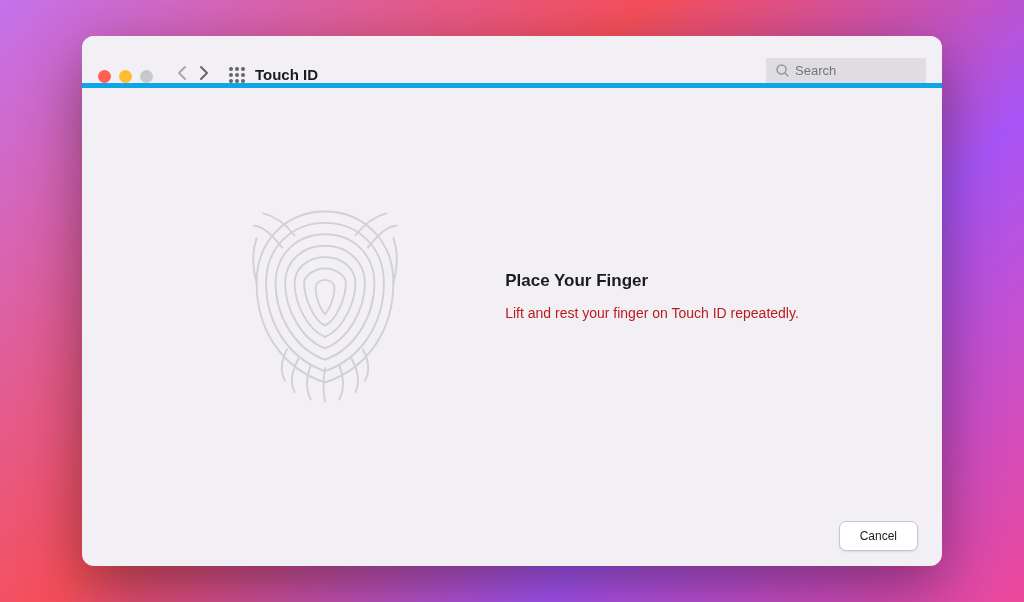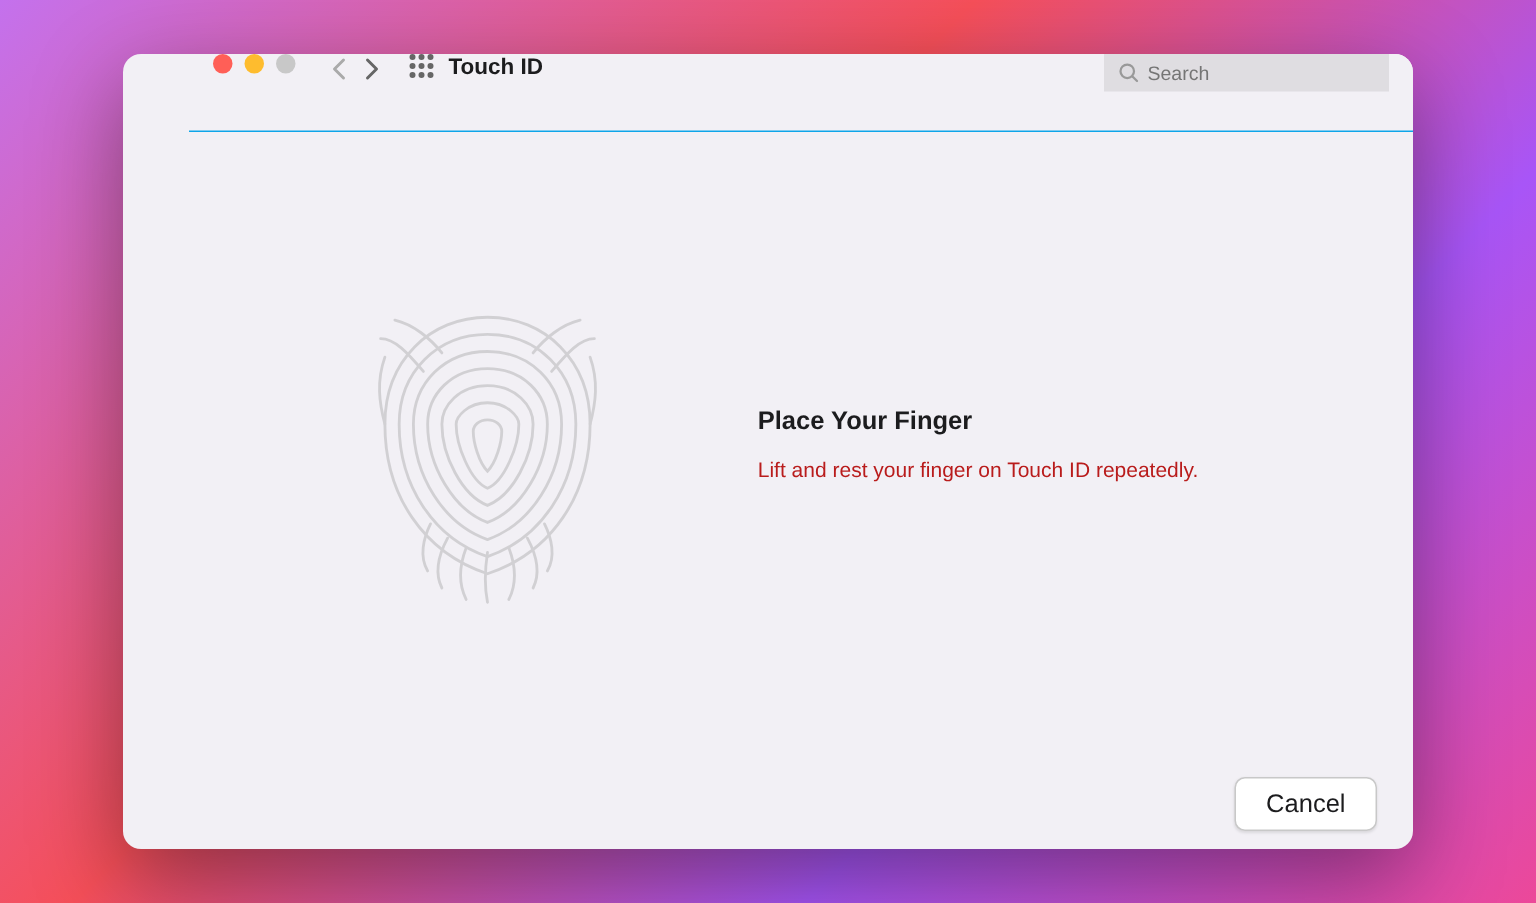--- a/index.html
+++ b/index.html
@@ -22,27 +22,26 @@
       border-radius: 12px;
       box-shadow: 0 20px 60px rgba(0,0,0,0.4);
       display: flex;
       flex-direction: column;
       overflow: hidden;
     }
 
     
     .titlebar {
       display: flex;
-      align-items: flex-start;
+      align-items: flex-end;
       padding: 0 16px;
       height: 52px;
       background: #f2f0f5;
-      border-bottom: 1px solid #0ea5e9;
-      flex-shrink: 0;
-      margin-left: 44px;
+      border-bottom: 5px solid #0ea5e9;
+      flex-shrink: 0;
     }
 
     .window-controls {
       display: flex;
       gap: 8px;
       align-items: center;
     }
 
     .window-btn {
       width: 13px;
@@ -92,21 +91,21 @@
       flex: 1;
     }
 
     .search-box {
       display: flex;
       align-items: center;
       background: rgba(0,0,0,0.08);
       border-radius: 0;
       padding: 5px 10px;
       gap: 6px;
-      width: 190px;
+      width: 160px;
     }
 
     .search-icon-svg {
       color: #999;
       font-size: 13px;
       flex-shrink: 0;
     }
 
     .search-input {
       background: none;
@@ -172,21 +171,21 @@
       justify-content: flex-end;
       padding: 0 24px;
       flex-shrink: 0;
     }
 
     .cancel-btn {
       background: white;
       border: 1px solid #c8c8c8;
       border-radius: 7px;
       padding: 7px 20px;
-      font-size: 17px;
+      font-size: 12px;
       font-weight: 500;
       color: #1c1c1e;
       cursor: pointer;
       box-shadow: 0 1px 2px rgba(0,0,0,0.1);
     }
 
     
     .dots-grid {
       display: grid;
       grid-template-columns: repeat(3, 4px);

